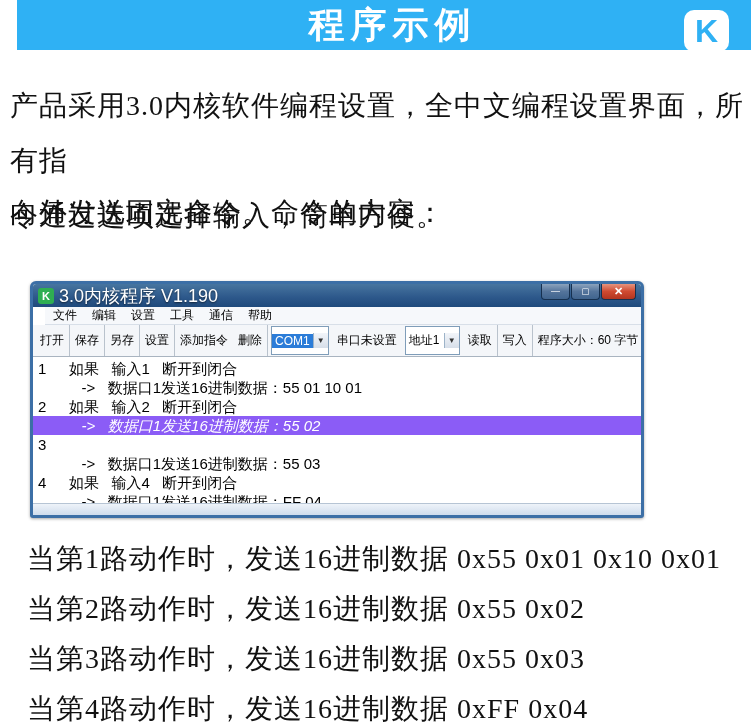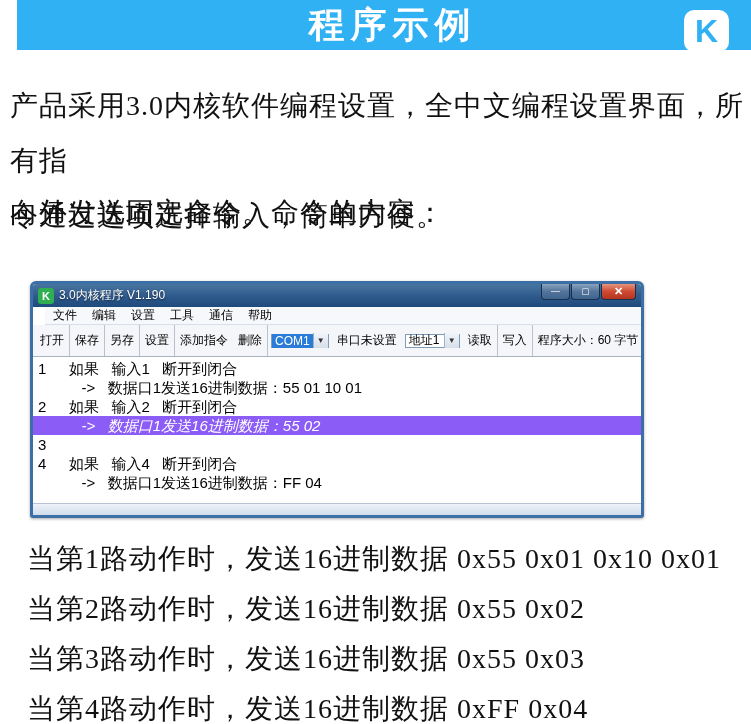--- a/index.html
+++ b/index.html
@@ -52,21 +52,21 @@
     position:relative; height:23px; flex:0 0 23px;
     background:linear-gradient(#47759f,#2c578a 60%,#1f4a7c);
     border-radius:3px 3px 0 0;
     display:flex; align-items:center; padding:0 5px;
   }
   .app-icon {
     width:16px; height:16px; border-radius:3px; background:#2fae52;
     color:#ffffff; font-size:11px; font-weight:bold;
     display:flex; align-items:center; justify-content:center; margin-right:5px;
   }
-  .app-title { color:#ffffff; font-size:12px; text-shadow:0 1px 2px rgba(0,0,0,.6); }
+  .app-title { color:#ffffff; font-size:18px; text-shadow:0 1px 2px rgba(0,0,0,.6); }
   .win-controls { position:absolute; right:5px; top:0; display:flex; }
   .win-btn {
     height:16px; width:29px; margin-left:1px;
     border:1px solid #16304f; border-top:none;
     border-radius:0 0 4px 4px;
     background:linear-gradient(#8ba2bc,#54749b 50%,#40648e);
     color:#ffffff; font-size:9px; line-height:14px; text-align:center;
   }
   .win-btn.close {
     width:35px;
@@ -81,21 +81,21 @@
   .toolbar {
     flex:0 0 21px; background:#f4f6f9; border-bottom:1px solid #a9b4c0;
     display:flex; align-items:center;
     font-size:12px; color:#000; padding:0 2px; white-space:nowrap;
   }
   .tbtn { padding:7px 5px; border-right:1px solid #b9c2cc; }
   .tbtn.nosep { border-right:none; }
   .tlabel { padding:0 5px; }
   .gap-sm { width:8px; } .gap-md { width:14px; }
   .combo {
-    display:inline-flex; align-items:center; height:14px;
+    display:inline-flex; align-items:center; height:29px;
     border:1px solid #7f9db9; background:#ffffff; margin:0 3px;
   }
   .combo .val { padding:0 3px; font-size:12px; min-width:38px; }
   .combo .val.selected { background:#2b7cd8; color:#ffffff; }
   .combo .arrow {
     width:15px; height:15px; background:linear-gradient(#f2f5f9,#d6dee9);
     border-left:1px solid #9db3c8; font-size:8px; color:#333;
     display:flex; align-items:center; justify-content:center;
   }
 
@@ -199,20 +199,24 @@
       <span class="txt">如果   输入2   断开到闭合</span>
     </div>
     <div class="lrow selected">
       <span class="num"></span>
       <span class="txt">   -&gt;   数据口1发送16进制数据：55 02</span>
     </div>
     <div class="lrow">
       <span class="num">3</span>
     </div>
     <div class="lrow">
+      <span class="num"></span>
+      <span class="txt">   -&gt;   数据口1发送16进制数据：55 03</span>
+    </div>
+    <div class="lrow">
       <span class="num">4</span>
       <span class="txt">如果   输入4   断开到闭合</span>
     </div>
     <div class="lrow">
       <span class="num"></span>
       <span class="txt">   -&gt;   数据口1发送16进制数据：FF 04</span>
     </div>
   </div>
 
   <div class="statusbar"></div>

